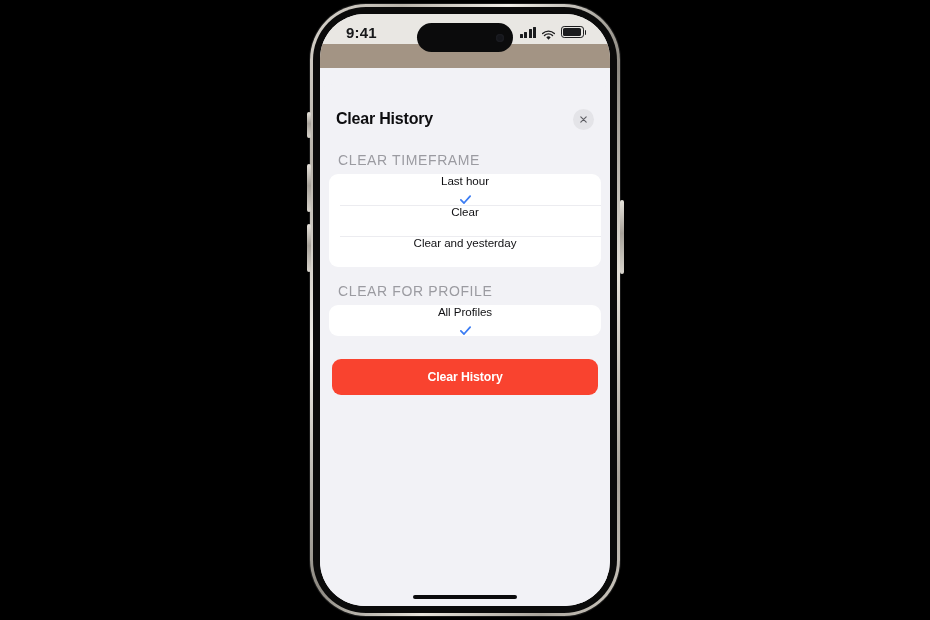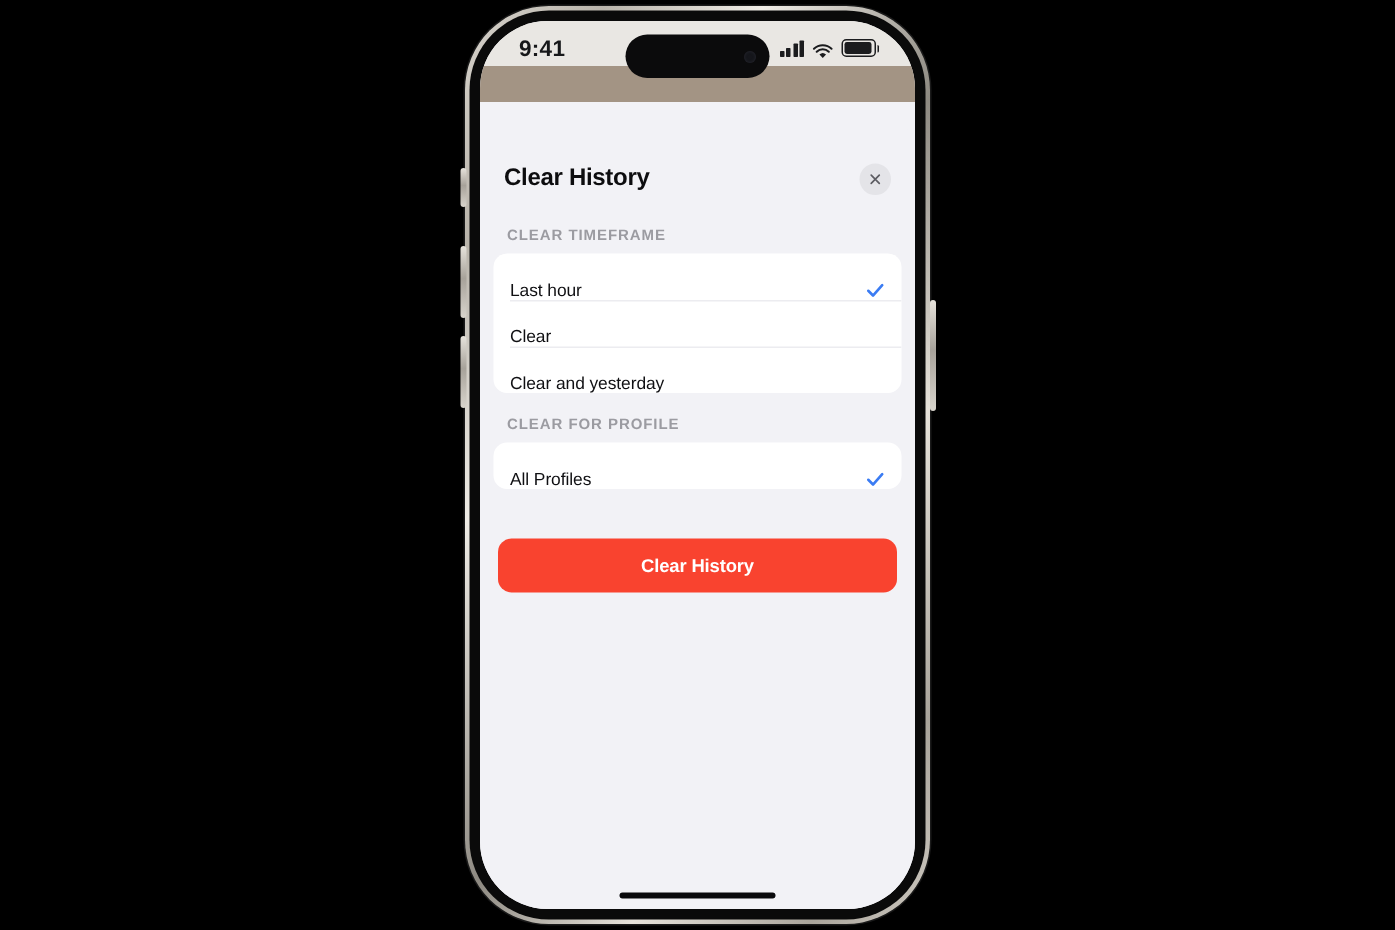--- a/index.html
+++ b/index.html
@@ -100,35 +100,36 @@
     width:21px; height:21px; border-radius:50%;
     background:#e4e4e8; border:none;
     display:flex; align-items:center; justify-content:center;
     cursor:pointer; flex:none;
   }
   .close-btn svg { display:block; }
 
   .sheet-body { flex:1; padding:0 9px; overflow:hidden; }
 
   .section-head {
-    font-size:10px; font-weight:700; color:#9b9ba1;
+    font-size:14px; font-weight:400; color:#9b9ba1;
     letter-spacing:0.62px; text-transform:uppercase;
     padding:16px 9px 6px 9px;
   }
   .card {
     background:#ffffff;
     border-radius:9px;
     overflow:hidden;
   }
   .row {
     position:relative;
-    display:flex; align-items:flex-end; justify-content:space-between;
+    display:flex; align-items:center; justify-content:space-between;
     height:31px;
     padding:0 11px 0 11px;
     cursor:pointer;
+    flex-direction:column;
   }
   .row + .row::before {
     content:""; position:absolute; left:11px; right:0; top:0;
     height:1px; background:#ececf0;
   }
   .row-label { font-size:11.6px; color:#101013; letter-spacing:-0.05px; }
   .check { width:13px; height:13px; flex:none; }
 
   .sheet-footer { padding:18px 12px 0 12px; }
   .primary-btn {

